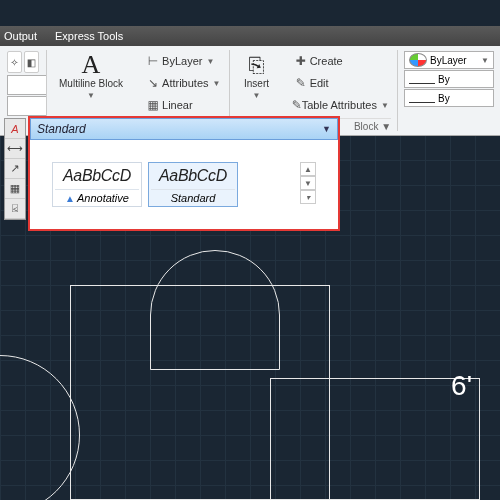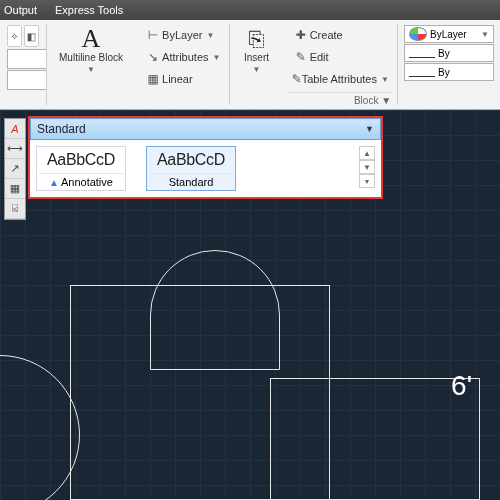--- a/index.html
+++ b/index.html
@@ -1,19 +1,19 @@
 <!DOCTYPE html>
 <html><head>
 <meta charset="utf-8">
 <style>
 * { margin: 0; padding: 0; box-sizing: border-box; font-family: "Segoe UI", Tahoma, sans-serif; }
 body { width: 500px; height: 500px; overflow: hidden; background: #1a2633; position: relative; }
 
 
-.menubar { height: 20px; background: linear-gradient(#5a5a5a,#444); color: #fff; font-size: 11px; display: flex; align-items: center; padding: 0 4px; }
+.menubar { height: 20px; background: linear-gradient(#5a5a5a,#444); color: #fff; font-size: 11px; display: flex; align-items: center; padding: 0 4px; margin-top: 26px; }
 .menubar span { margin-right: 18px; }
 
 
 .ribbon { height: 90px; background: #f1f3f5; display: flex; border-bottom: 1px solid #aaa; }
 .ribbon-col { padding: 4px 6px; }
 .ribbon-sep { width: 1px; background: #ccc; margin: 4px 0; }
 .small-row { display: flex; }
 .small-btn { width: 22px; height: 22px; border: 1px solid #ccc; background: #fff; border-radius: 2px; margin: 1px; display: flex; align-items: center; justify-content: center; font-size: 10px; color: #555; }
 .combo { width: 40px; height: 20px; border: 1px solid #b0b0b0; background: #fff; margin: 1px; }
 
@@ -29,24 +29,24 @@
 .bylayer-sw { width: 18px; height: 14px; display: inline-block; border: 1px solid #888; background: conic-gradient(#fff 0 25%, #f33 0 50%, #39f 0 75%, #6c3 0 100%); border-radius: 50%; vertical-align: middle; margin-right: 3px; }
 .lineweight-sw { width: 26px; height: 10px; display: inline-block; border-bottom: 1px solid #333; margin-right: 3px; vertical-align: middle; }
 .thin-combo { border: 1px solid #b0b0b0; background: #fff; font-size: 10px; height: 18px; display: flex; align-items: center; padding: 0 4px; margin: 1px 0; min-width: 90px; }
 .thin-combo .caret { margin-left: auto; font-size: 8px; color: #666; }
 
 
 .left-pal { position: absolute; left: 4px; top: 118px; width: 22px; background: #e8e8e8; border: 1px solid #999; }
 .left-pal div { width: 20px; height: 20px; display: flex; align-items: center; justify-content: center; font-size: 11px; color: #444; border-bottom: 1px solid #ccc; cursor: pointer; }
 
 
-.style-wrap { position: absolute; left: 28px; top: 116px; width: 355px; border: 2px solid #e53935; background: #f9a8d4; }
+.style-wrap { position: absolute; left: 28px; top: 116px; width: 312px; border: 2px solid #e53935; background: #f9a8d4; font-style: italic; }
 .style-combo { height: 22px; background: linear-gradient(#cfe6fb,#a9d3f5); border: 1px solid #6a9edb; display: flex; align-items: center; padding: 0 6px; font-size: 12px; color: #223; }
 .style-combo .caret { margin-left: auto; font-size: 9px; color: #335; }
-.style-gallery { display: flex; padding: 6px; gap: 20px; background: #fff; }
+.style-gallery { display: flex; padding: 22px; gap: 6px; background: #fff; }
 .style-card { width: 90px; border: 1px solid #cfd8e3; text-align: center; font-size: 11px; padding: 2px; cursor: pointer; }
 .style-card.sel { background: #eaf3fd; border-color: #7aa9de; }
 .style-card .sample { font-size: 16px; font-family: Arial, sans-serif; padding: 2px 0 4px; color: #222; border-bottom: 1px solid #dde4ec; margin-bottom: 2px; letter-spacing: -0.3px; }
 .style-card .ann-ic { color: #3a7bd5; font-size: 10px; margin-right: 2px; }
 .style-scroll { width: 16px; margin-left: auto; display: flex; flex-direction: column; }
 .style-scroll span { border: 1px solid #ccc; height: 14px; font-size: 8px; display: flex; align-items: center; justify-content: center; color: #666; cursor: pointer; }
 .style-footer { border-top: 1px solid #d0d0d0; font-size: 12px; padding: 4px 8px; color: #333; cursor: pointer; }
 
 
 .canvas { position: absolute; left: 0; top: 110px; right: 0; bottom: 0; background: #1a2633; z-index: -1; }

